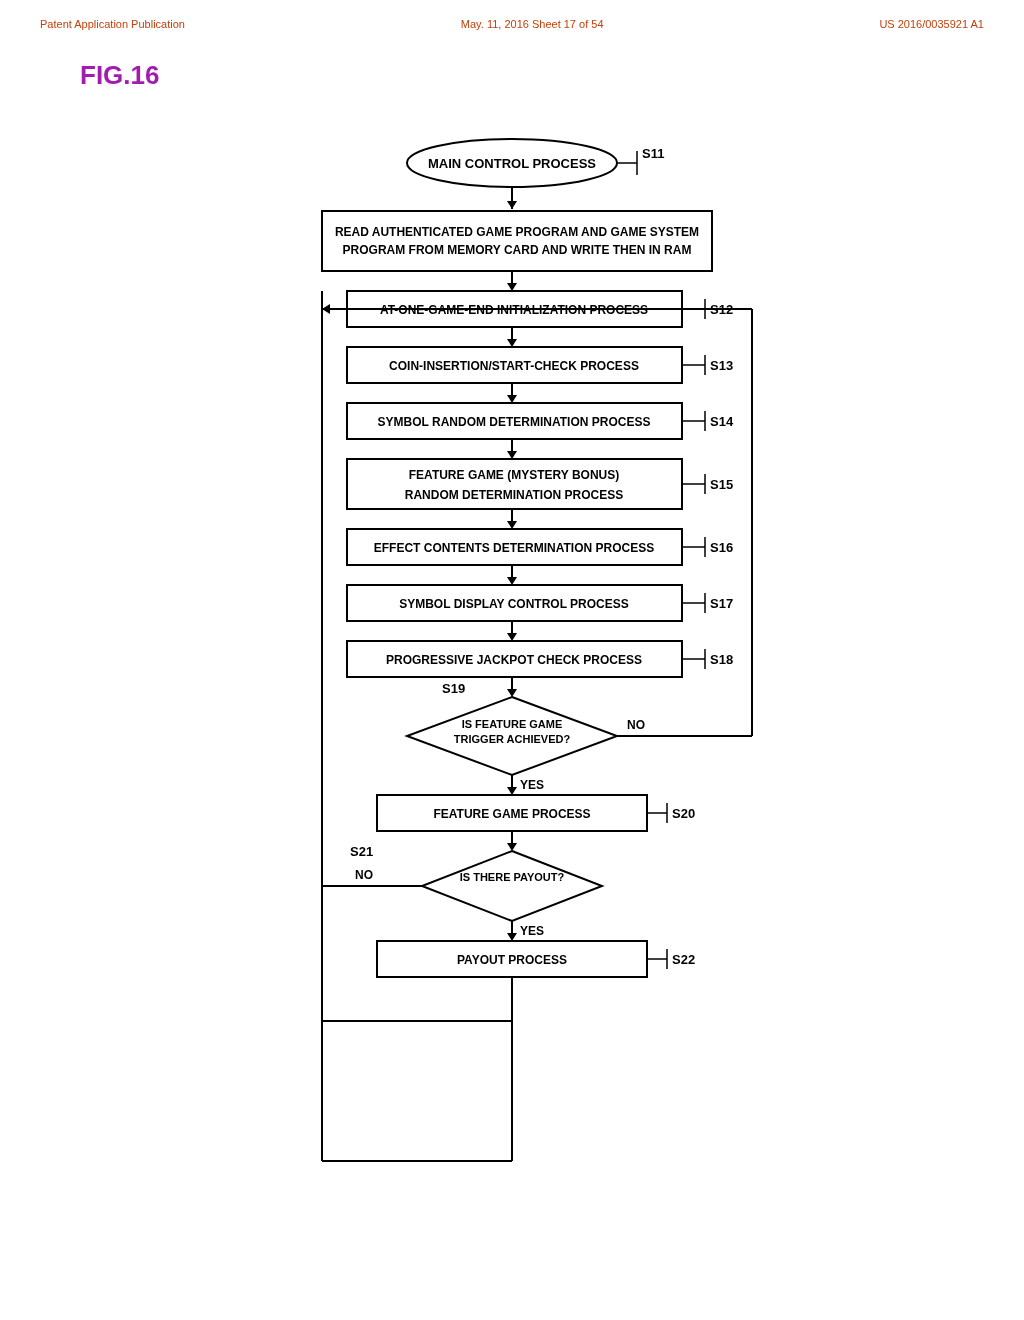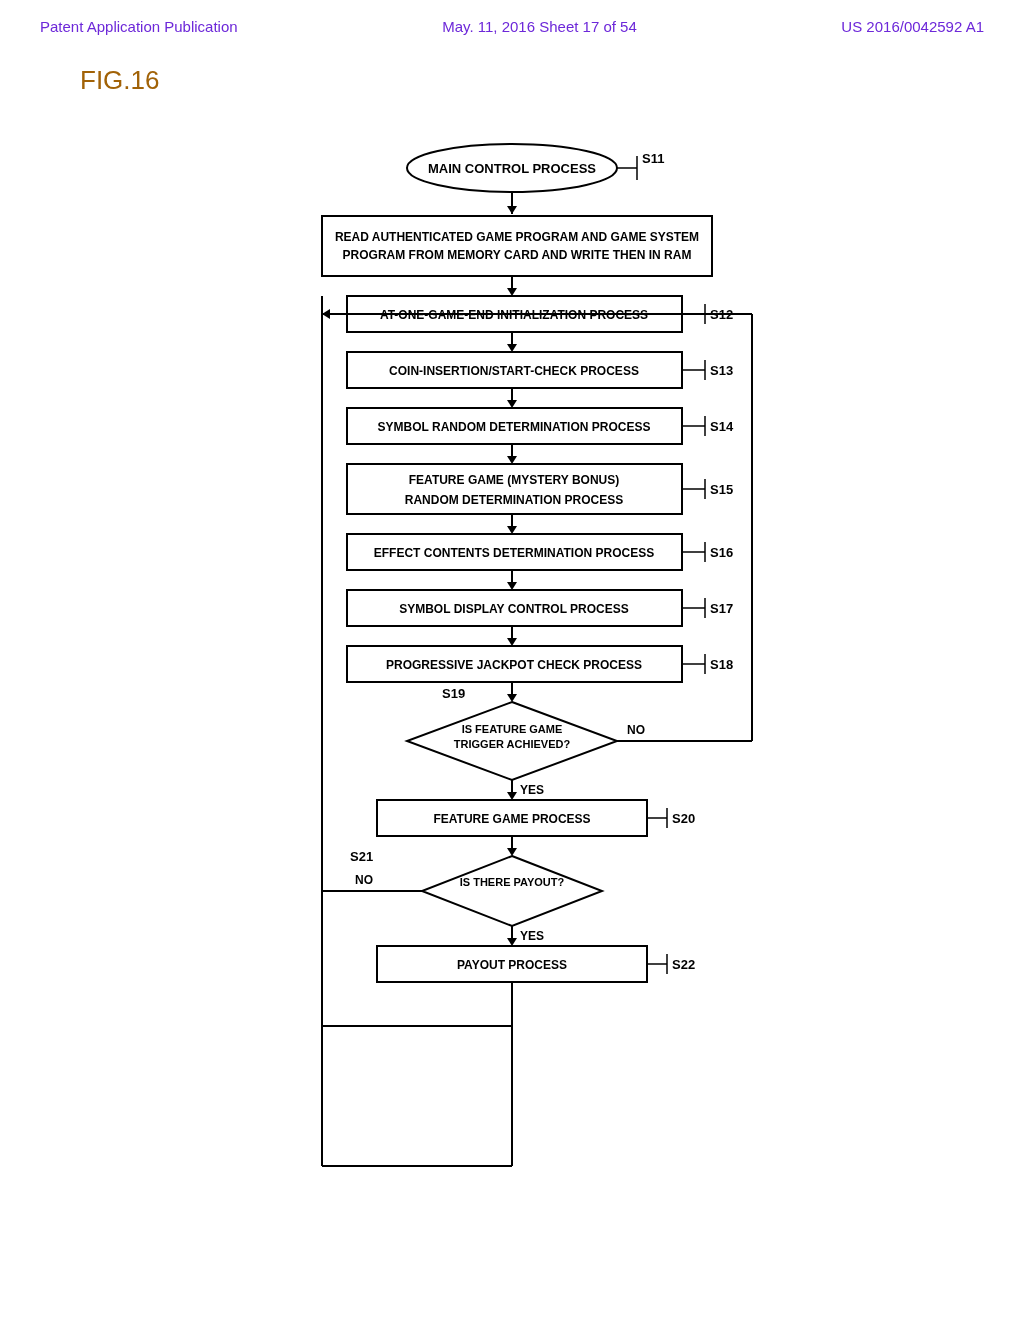--- a/index.html
+++ b/index.html
@@ -8,46 +8,46 @@
       font-family: Arial, Helvetica, sans-serif;
       width: 1024px;
       min-height: 1320px;
       position: relative;
     }
 
     .header {
       display: flex;
       justify-content: space-between;
       padding: 18px 40px 0 40px;
-      font-size: 15px;
-      color: #6d28d9;
+      font-size: 11px;
+      color: #c2410c;
     }
 
     .fig-label {
       font-size: 26px;
-      font-weight: normal;
+      font-weight: bold;
       padding: 30px 0 20px 80px;
-      color: #a16207;
+      color: #a21caf;
     }
 
     .diagram-container {
       display: flex;
       flex-direction: column;
       align-items: center;
       padding-top: 10px;
       position: relative;
     }
   </style>
 </head>
 <body>
 
 <div class="header">
   <span>Patent Application Publication</span>
   <span>May. 11, 2016   Sheet 17 of 54</span>
-  <span>US 2016/0042592 A1</span>
+  <span>US 2016/0035921 A1</span>
 </div>
 
 <div class="fig-label">FIG.16</div>
 
 <div class="diagram-container">
 
   <svg width="700" height="1150">
 
     <ellipse cx="350" cy="42" rx="105" ry="24" fill="white" stroke="black" stroke-width="2"></ellipse>
     <text x="350" y="47" text-anchor="middle" font-size="13" font-weight="bold" font-family="Arial">MAIN CONTROL PROCESS</text>

